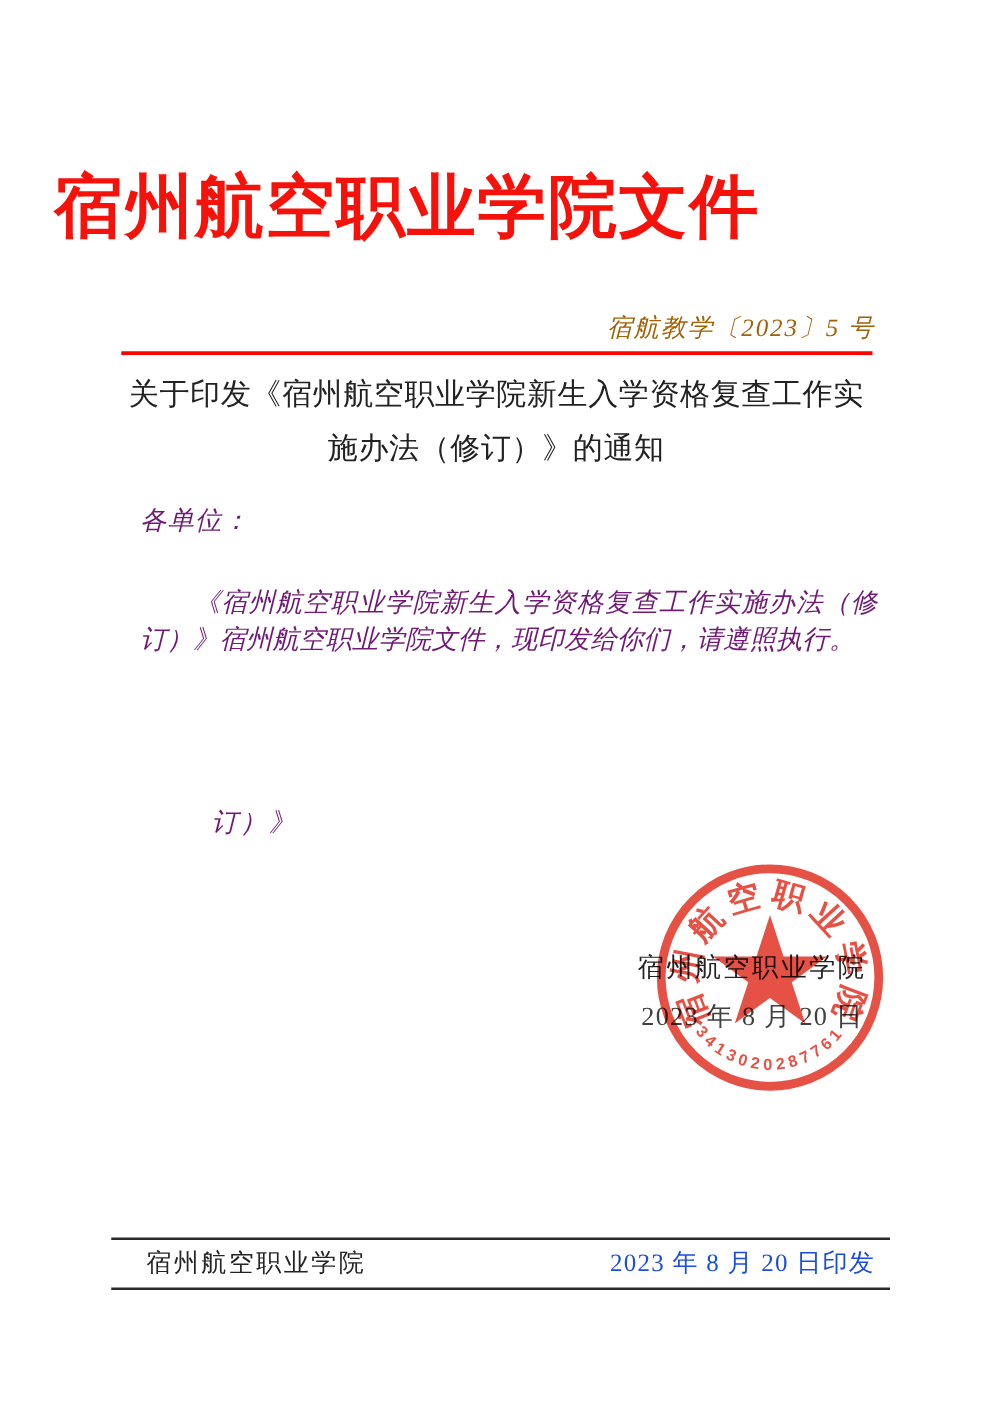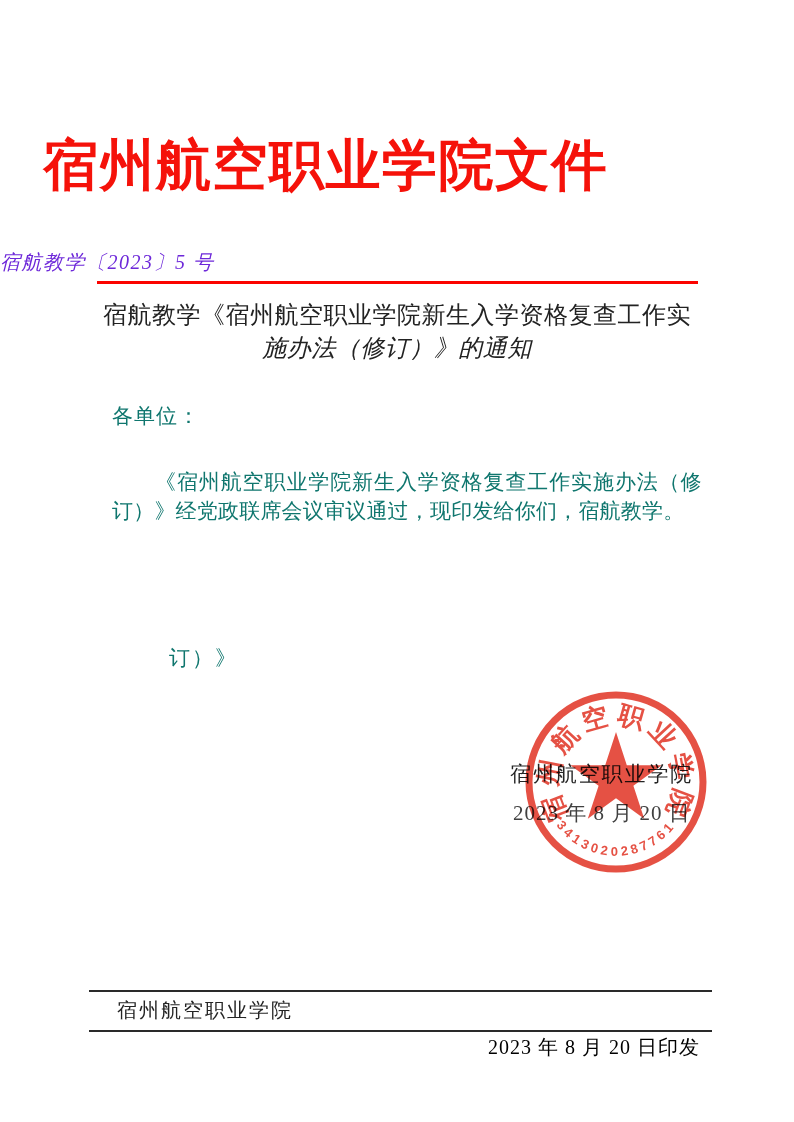--- a/index.html
+++ b/index.html
@@ -6,36 +6,36 @@
   .page{
     position:relative;width:794px;height:1122px;background:#ffffff;overflow:hidden;
     font-family:"Liberation Serif","DejaVu Serif",serif;color:#1d1d1d;
   }
   .masthead{
     position:absolute;top:132px;left:0;width:651px;margin:0;
     text-align:center;font-size:55px;font-weight:bold;color:#f5120a;
     letter-spacing:1.5px;line-height:1.25;
   }
   .doc-number{
-    position:absolute;top:249px;left:0;width:700px;text-align:left;
-    font-size:20px;font-style:italic;letter-spacing:1.5px;color:#6d28d9;
+    position:absolute;top:249px;left:0;width:700px;text-align:right;
+    font-size:20px;font-style:italic;letter-spacing:1.5px;color:#a16207;
   }
   .red-rule{
     position:absolute;top:281px;left:97px;width:601px;height:3px;background:#fb0400;
   }
   .doc-title{
     position:absolute;left:0;width:794px;text-align:center;
     font-size:24px;letter-spacing:0.5px;color:#222;
   }
   .title-l1{top:299px;}
-  .title-l2{top:332px;font-style:italic;}
+  .title-l2{top:342px;}
   .salutation{
     position:absolute;top:402px;left:112px;font-size:21px;letter-spacing:1px;
   }
-  .body-line{position:absolute;font-size:21px;color:#0f766e;white-space:nowrap;}
+  .body-line{position:absolute;font-size:21px;color:#701a75;white-space:nowrap;font-style:italic;}
   .body-l1{top:452px;left:155px;letter-spacing:0.9px;margin-top:16px;}
   .body-l2{top:497px;left:112px;letter-spacing:0.2px;}
   .attach-l1{top:599px;left:112px;letter-spacing:0.2px;}
   .attach-l2{top:644px;left:169px;letter-spacing:2px;}
   .sig-org{
     position:absolute;top:760px;left:510px;font-size:21px;letter-spacing:1.9px;
     color:#242424;white-space:nowrap;z-index:1;
   }
   .sig-date{
     position:absolute;top:799px;left:513px;font-size:21px;letter-spacing:1px;
@@ -45,41 +45,41 @@
     position:absolute;left:521px;top:687px;width:190px;height:190px;
     z-index:2;mix-blend-mode:multiply;opacity:0.88;
   }
   .footer-rule{position:absolute;left:89px;width:623px;height:2px;background:#2a2a2a;}
   .fr-top{top:990px;}
   .fr-bottom{top:1030px;}
   .footer-issuer{
     position:absolute;top:997px;left:117px;font-size:20px;letter-spacing:2px;color:#242424;
   }
   .footer-date{
-    position:absolute;top:1034px;right:94px;font-size:20px;letter-spacing:1px;color:#000000;
+    position:absolute;top:997px;right:94px;font-size:20px;letter-spacing:1px;color:#1d4ed8;
   }
 </style>
 </head>
 <body>
 
 <div class="page">
 
   <h1 class="masthead">宿州航空职业学院文件</h1>
 
   <div class="doc-number">宿航教学〔2023〕5 号</div>
 
   <div class="red-rule"></div>
 
-  <div class="doc-title title-l1">宿航教学《宿州航空职业学院新生入学资格复查工作实</div>
+  <div class="doc-title title-l1">关于印发《宿州航空职业学院新生入学资格复查工作实</div>
   <div class="doc-title title-l2">施办法（修订）》的通知</div>
 
   <div class="body-line salutation">各单位：</div>
 
   <div class="body-line body-l1">《宿州航空职业学院新生入学资格复查工作实施办法（修</div>
-  <div class="body-line body-l2">订）》经党政联席会议审议通过，现印发给你们，宿航教学。</div>
+  <div class="body-line body-l2">订）》宿州航空职业学院文件，现印发给你们，请遵照执行。</div>
 
   <div class="body-line attach-l2">订）》</div>
 
   <div class="sig-org">宿州航空职业学院</div>
   <div class="sig-date">2023 年 8 月 20 日</div>
 
   <svg class="seal" viewBox="0 0 190 190" xmlns="http://www.w3.org/2000/svg">
     <defs>
       <path id="sealTopArc" d="M 47.5,128.3 A 58,58 0 1 1 142.5,128.3" fill="none"></path>
       <path id="sealBottomArc" d="M 31,132 A 74,74 0 0 0 159,132" fill="none"></path>

